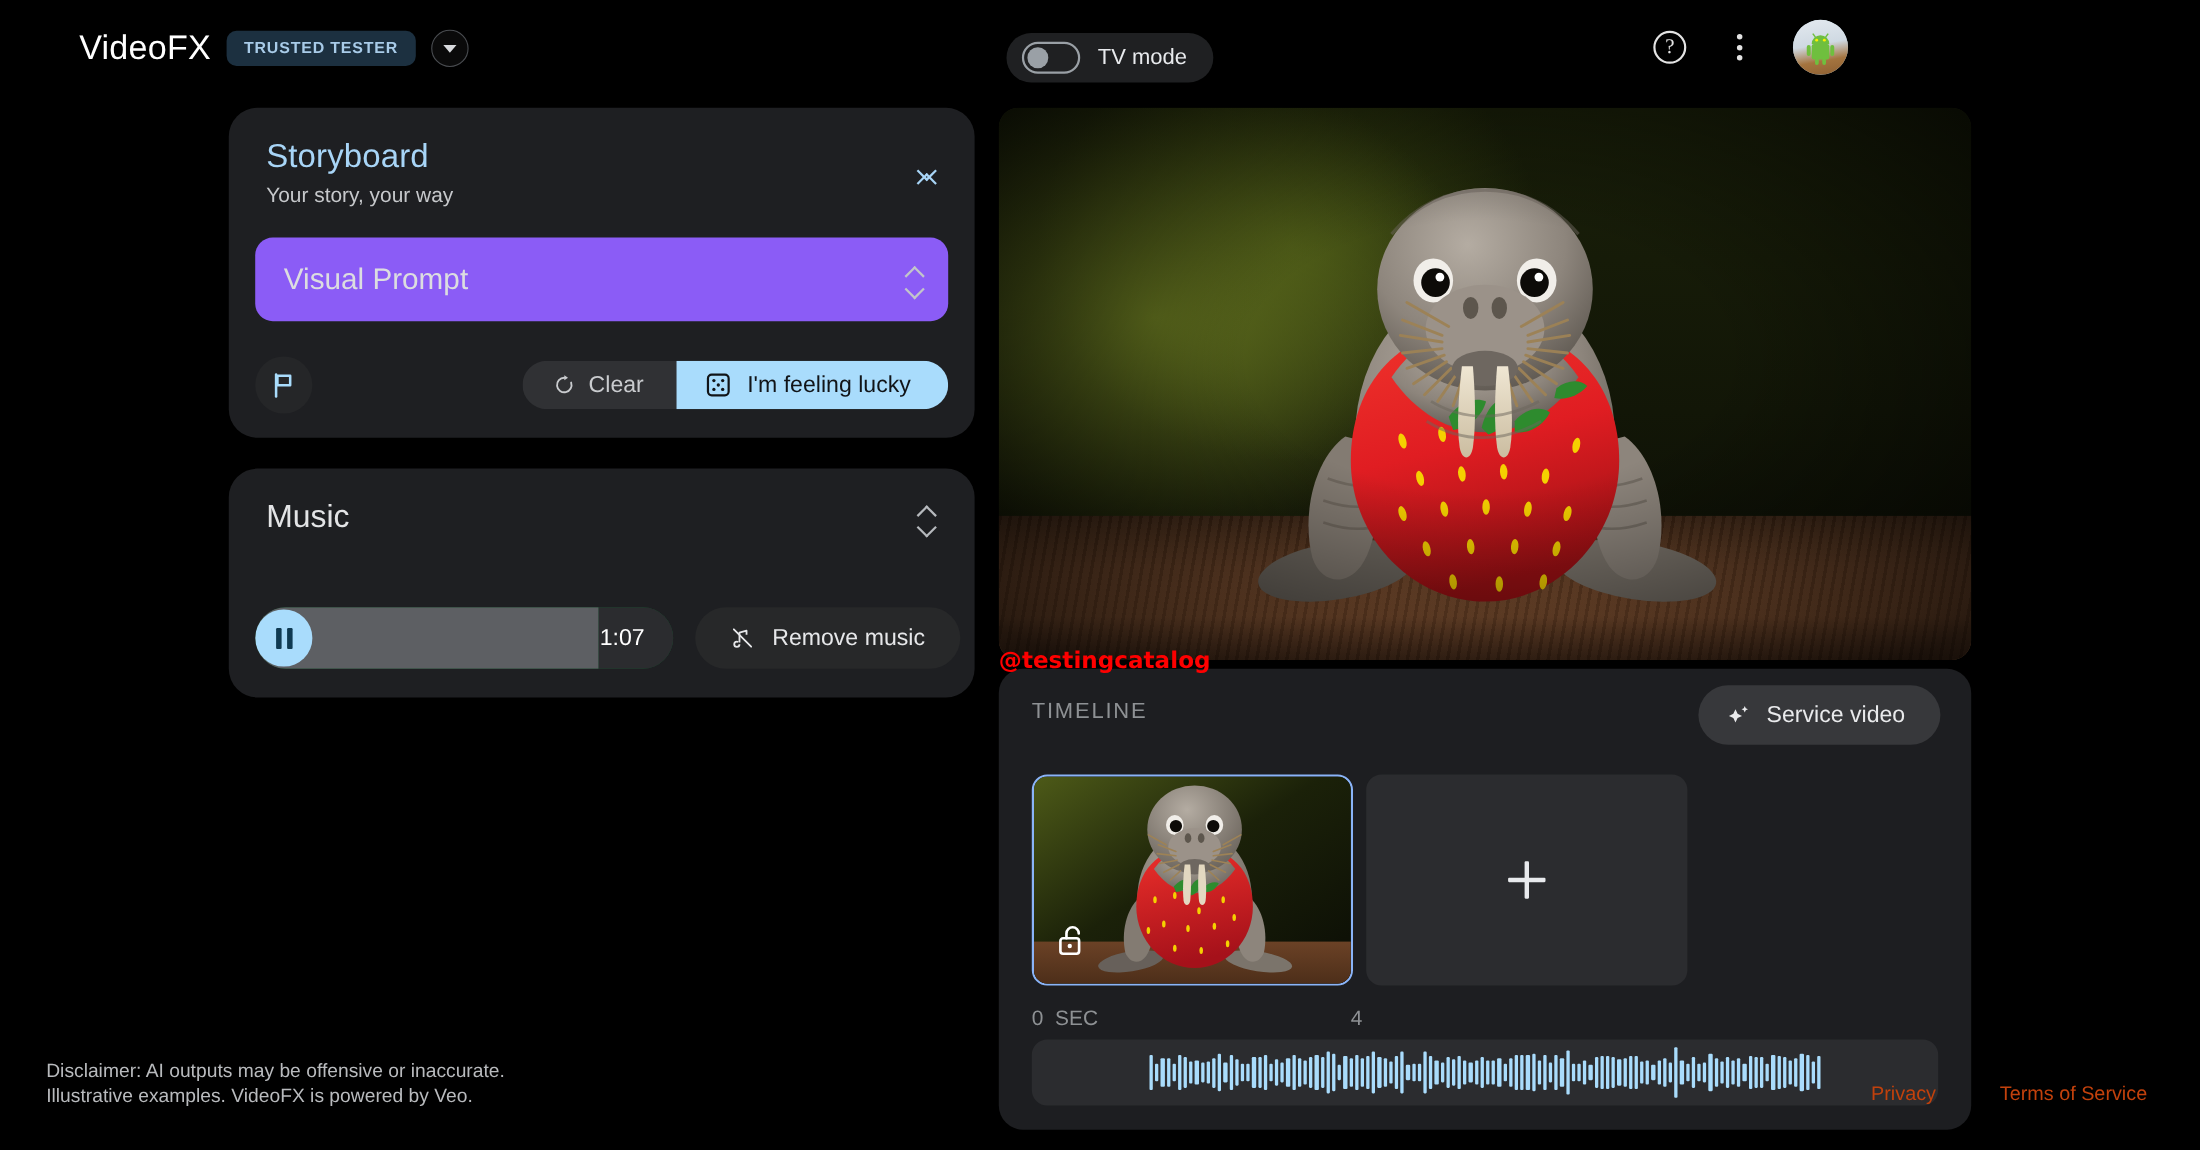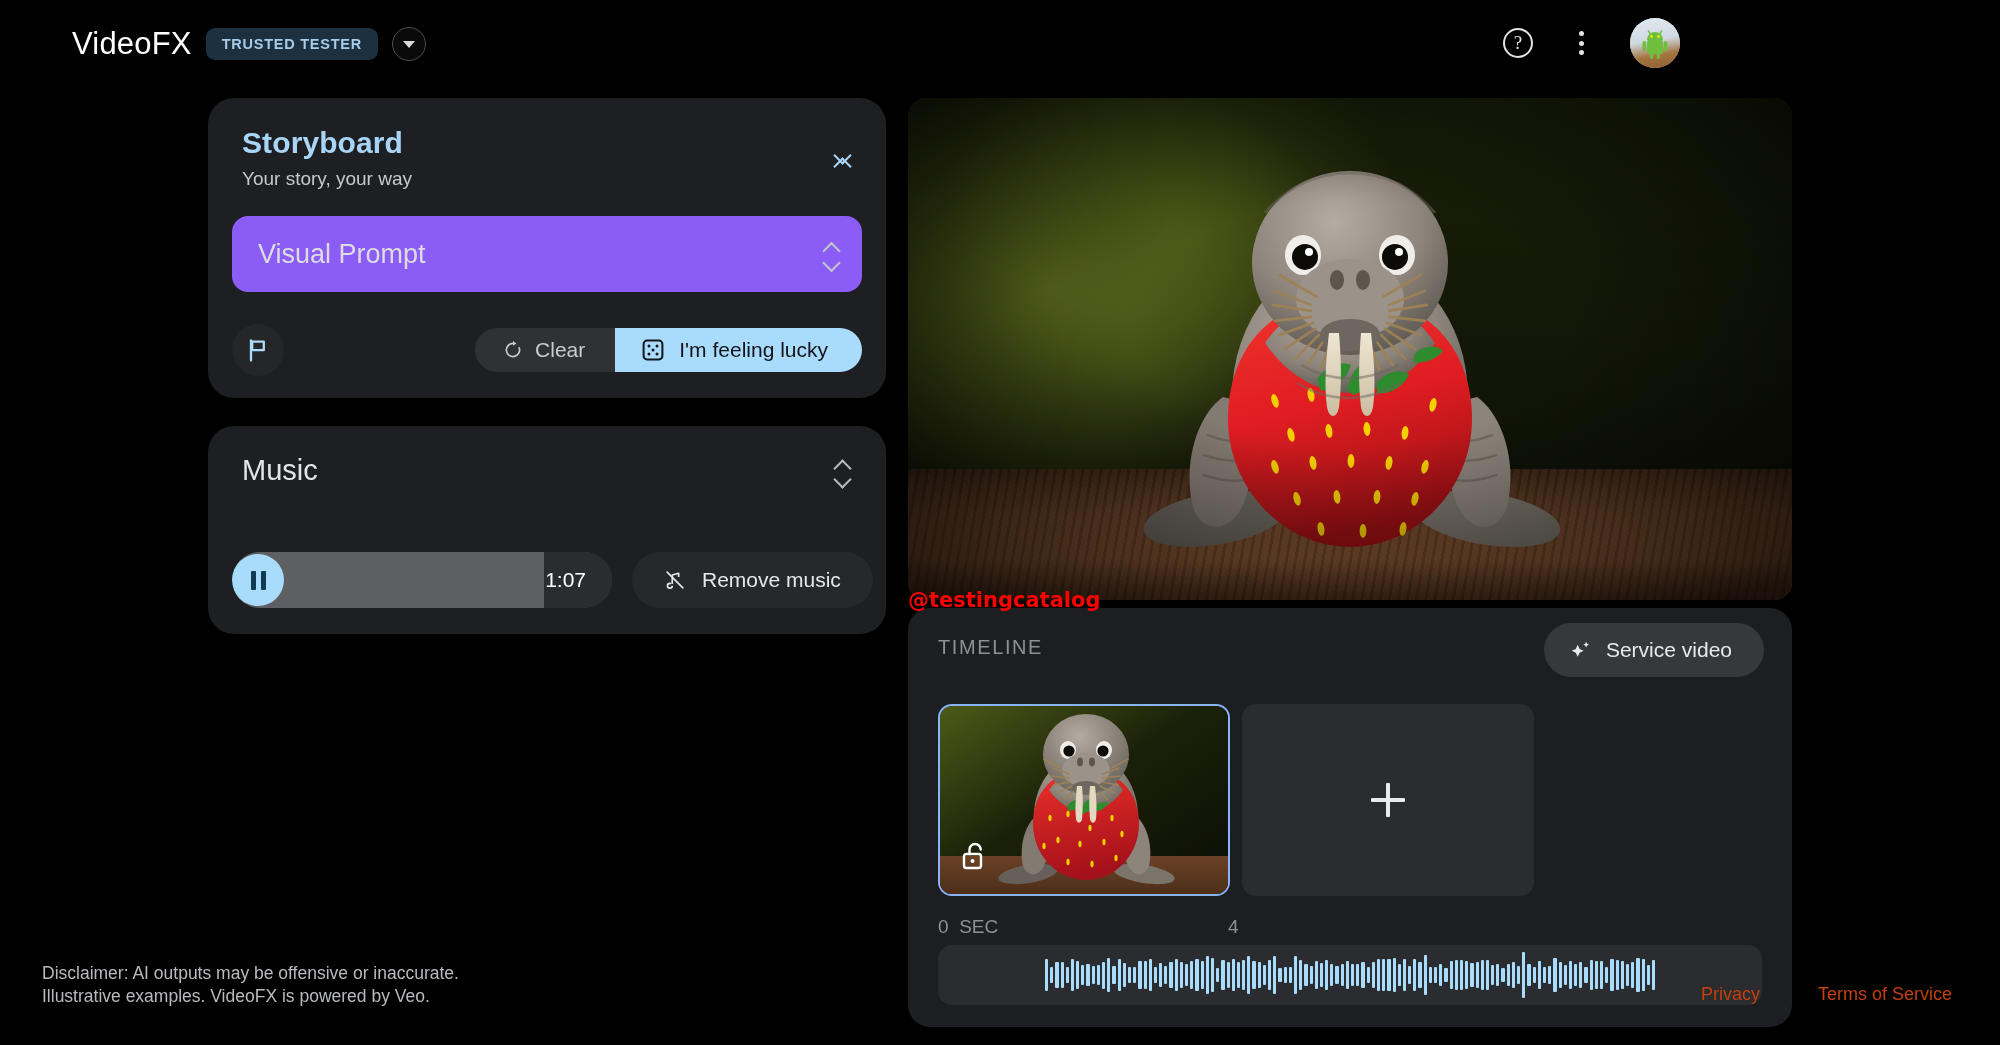--- a/index.html
+++ b/index.html
@@ -76,21 +76,21 @@
   
   .left-col { position: absolute; left: 208px; top: 98px; width: 678px; }
 
   .panel {
     background: #1e1f22; border-radius: 26px; width: 678px;
     position: relative;
   }
   .panel-storyboard { padding: 28px 0 0 0; height: 300px; }
   .panel-head { padding: 0 34px; position: relative; }
   .panel-title-lg {
-    font-size: 30px; font-weight: 700; color: #a8d5f7; letter-spacing: .1px;
+    font-size: 30px; font-weight: 400; color: #a8d5f7; letter-spacing: .1px;
   }
   .panel-sub { font-size: 19px; color: #c6c8cb; margin-top: 8px; }
   .panel-title-md { font-size: 29px; color: #e3e4e6; font-weight: 400; }
 
   .dbl-chevron {
     position: absolute; right: 30px; top: 50%; transform: translateY(-50%);
     width: 28px; height: 40px; cursor: pointer;
     display: flex; flex-direction: column; align-items: center; justify-content: center; gap: 2px;
   }
   .chev { width: 17px; height: 9px; position: relative; }
@@ -269,20 +269,26 @@
 
   <div class="topbar">
     <div class="brand-group">
       <div class="brand-title">VideoFX</div>
       <div class="badge">TRUSTED TESTER</div>
       <div class="circle-btn">
         <span class="caret-down"></span>
       </div>
     </div>
 
+    <div class="tvmode">
+      <div class="switch">
+        <span class="knob"></span>
+      </div>
+      <span class="tvmode-label">TV mode</span>
+    </div>
 
     <div class="topbar-right">
       <div class="icon-btn">
         <span class="help-icon">?</span>
       </div>
       <div class="icon-btn kebab">
         <i></i>
         <i></i>
         <i></i>
       </div>

